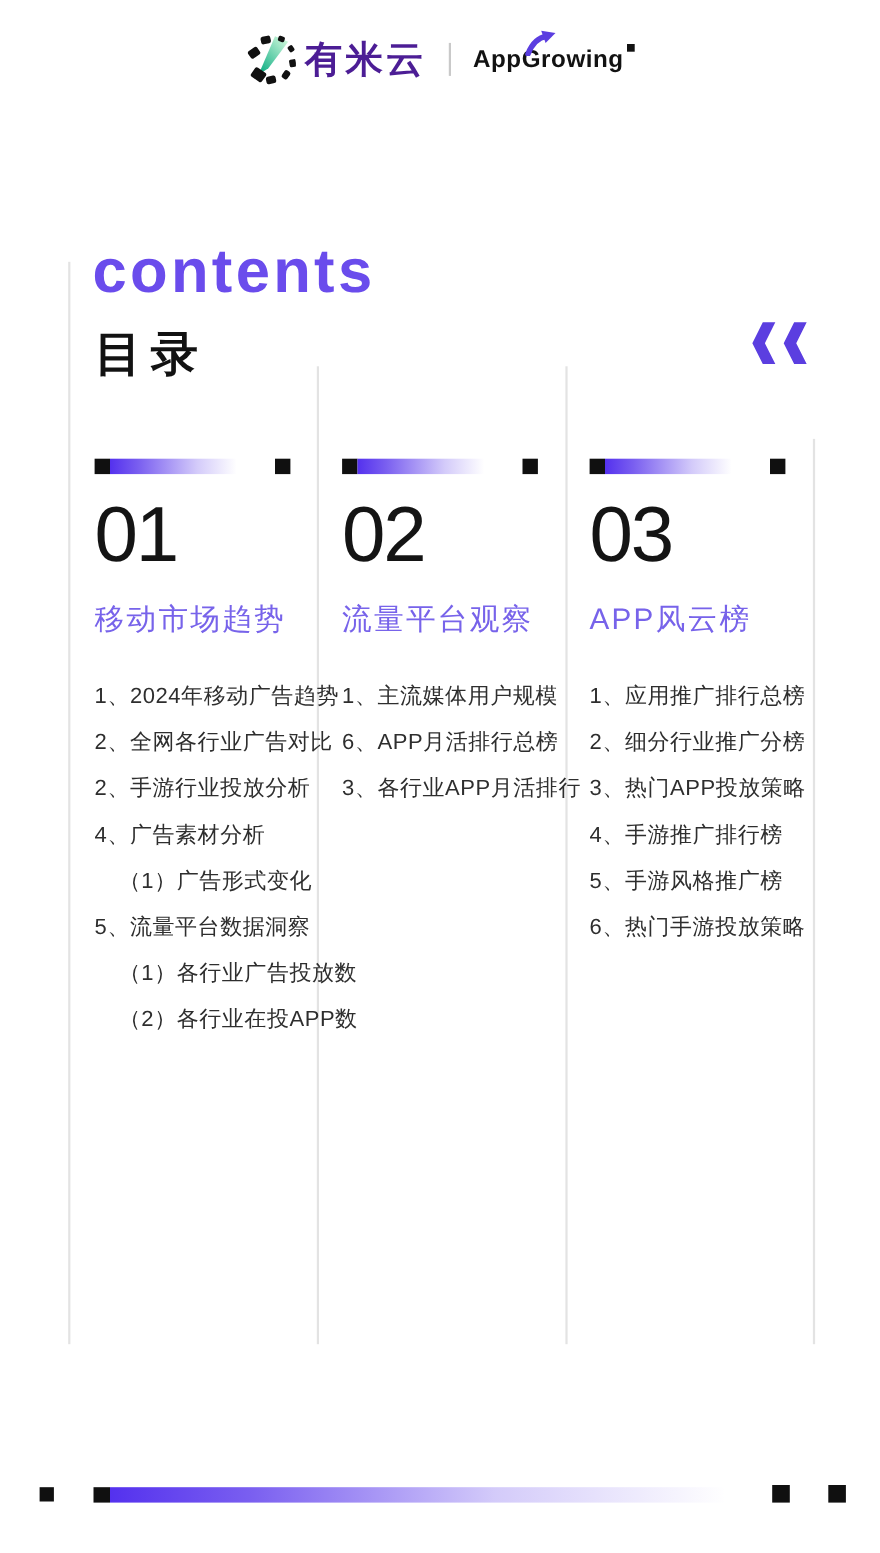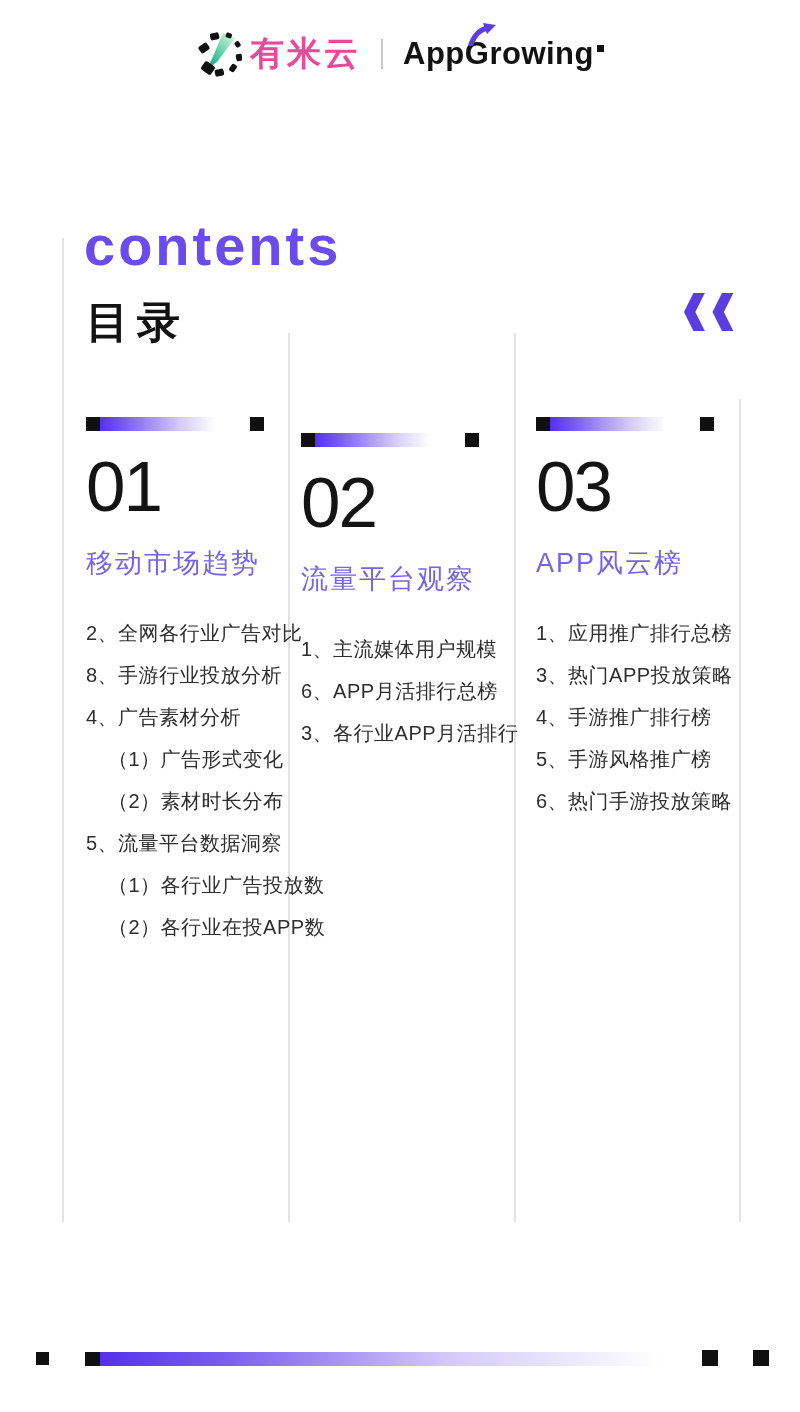--- a/index.html
+++ b/index.html
@@ -8,23 +8,23 @@
     background:#ffffff; overflow:hidden;
     font-family:"Liberation Sans","DejaVu Sans",sans-serif;
   }
 
   
   .brand-header {
     position:absolute; left:0; top:26px; width:100%; height:56px;
     display:flex; align-items:center; justify-content:center; gap:14px;
   }
   .brand-left { display:flex; align-items:center; gap:8px; }
-  .yomi-word { font-size:34px; font-weight:800; color:#ec4899; letter-spacing:3px; }
+  .yomi-word { font-size:34px; font-weight:800; color:#4c1d95; letter-spacing:3px; }
   .brand-divider { width:2px; height:30px; background:#c9c9c9; margin:0 6px; }
-  .appgrowing { display:flex; align-items:flex-end; font-size:31px; font-weight:800; color:#121212; letter-spacing:0.5px; position:relative; }
+  .appgrowing { display:flex; align-items:flex-end; font-size:22px; font-weight:800; color:#121212; letter-spacing:0.5px; position:relative; }
   .g-wrap { position:relative; display:inline-block; }
   .g-arrow { position:absolute; left:2px; top:-14px; }
   .tm-square { width:7px; height:7px; background:#121212; display:inline-block; margin-left:3px; transform:translateY(-20px); }
 
   
   .vrule { position:absolute; width:2px; background:#e3e3e3; }
   .vrule.left  { left:62px;  top:238px; height:984px; }
   .vrule.sep1  { left:288px; top:333px; height:889px; }
   .vrule.sep2  { left:514px; top:333px; height:889px; }
   .vrule.right { left:739px; top:399px; height:823px; }
@@ -38,21 +38,21 @@
   .title-zh {
     position:absolute; left:86px; top:296px;
     font-size:43px; line-height:52px; font-weight:800;
     color:#121212; letter-spacing:8px;
   }
   .chevrons { position:absolute; left:683px; top:292px; }
 
   
   .col { position:absolute; top:417px; width:180px; }
   .col.c1 { left:86px; }
-  .col.c2 { left:301px;margin-top:16px; }
+  .col.c2 { left:311px; }
   .col.c3 { left:536px; }
 
   .num-bar { display:flex; align-items:center; width:178px; height:14px; }
   .num-bar .sq { width:14px; height:14px; background:#101010; flex:0 0 auto; }
   .num-bar .grad {
     flex:1 1 auto; height:14px;
     background:linear-gradient(90deg, var(--grad) 0%, #7a5ff0 18%,
                rgba(130,105,240,0.35) 55%, rgba(255,255,255,0) 80%);
     margin-right:6px;
   }
@@ -142,25 +142,25 @@
 
   <div class="col c1">
     <div class="num-bar">
       <div class="sq"></div>
       <div class="grad"></div>
       <div class="sq"></div>
     </div>
     <div class="sec-num">01</div>
     <div class="sec-title">移动市场趋势</div>
     <ul class="toc-list">
+        <li class="toc-item">1、2024年移动广告趋势</li>
         <li class="toc-item">2、全网各行业广告对比</li>
-        <li class="toc-item">8、手游行业投放分析</li>
+        <li class="toc-item">2、手游行业投放分析</li>
         <li class="toc-item">4、广告素材分析</li>
         <li class="toc-item indent">（1）广告形式变化</li>
-        <li class="toc-item indent">（2）素材时长分布</li>
         <li class="toc-item">5、流量平台数据洞察</li>
         <li class="toc-item indent">（1）各行业广告投放数</li>
         <li class="toc-item indent">（2）各行业在投APP数</li>
       </ul>
   </div>
 
   <div class="col c2">
     <div class="num-bar">
       <div class="sq"></div>
       <div class="grad"></div>
@@ -178,20 +178,21 @@
   <div class="col c3">
     <div class="num-bar">
       <div class="sq"></div>
       <div class="grad"></div>
       <div class="sq"></div>
     </div>
     <div class="sec-num">03</div>
     <div class="sec-title">APP风云榜</div>
     <ul class="toc-list">
         <li class="toc-item">1、应用推广排行总榜</li>
+        <li class="toc-item">2、细分行业推广分榜</li>
         <li class="toc-item">3、热门APP投放策略</li>
         <li class="toc-item">4、手游推广排行榜</li>
         <li class="toc-item">5、手游风格推广榜</li>
         <li class="toc-item">6、热门手游投放策略</li>
       </ul>
   </div>
 
   <div class="footer-sq fsq-a"></div>
   <div class="footer-bar">
     <div class="sq"></div>

